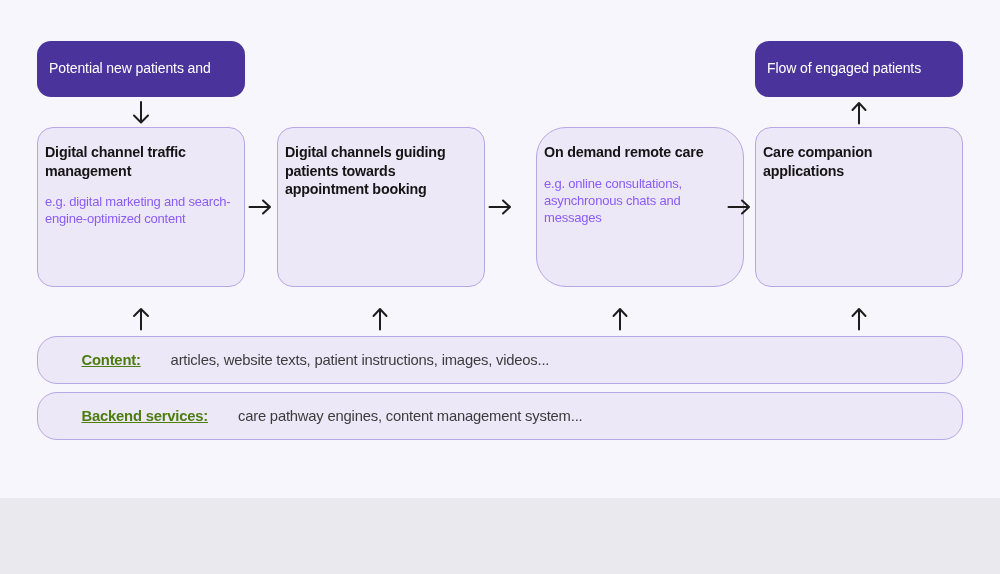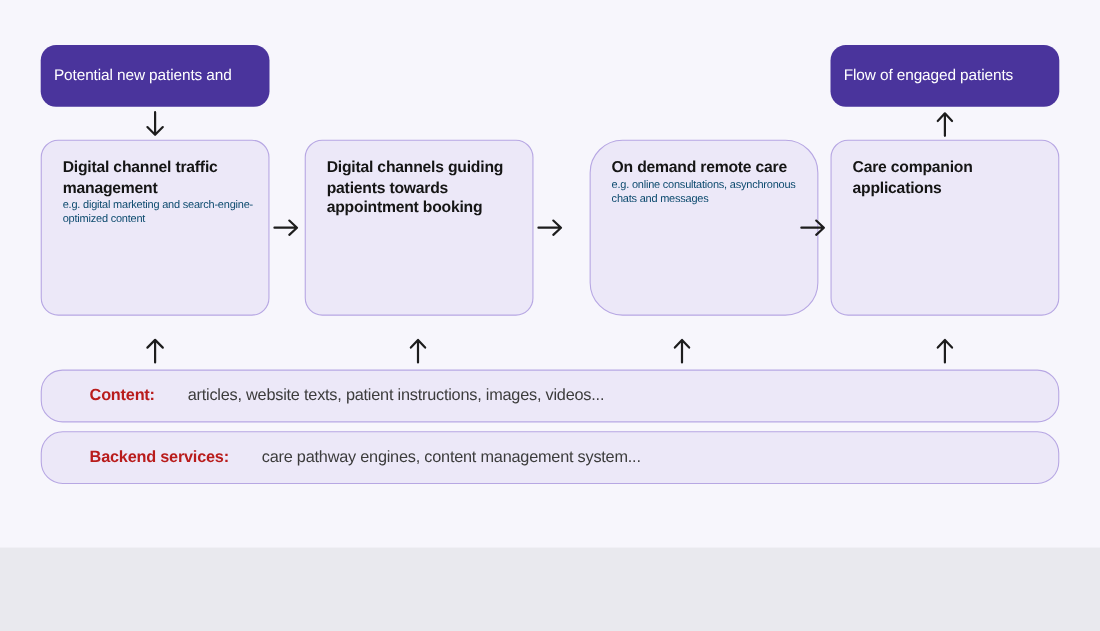--- a/index.html
+++ b/index.html
@@ -37,33 +37,34 @@
 
   
   .flow-box {
     position: absolute;
     top: 127px;
     width: 208px;
     height: 160px;
     background: #ece8f8;
     border: 1.5px solid #b7a7e3;
     border-radius: 16px;
-    padding: 15px 12px 12px 19px;
+    padding: 15px 12px 12px 7px;
   }
   .flow-box .title {
     font-size: 14.3px;
     font-weight: 700;
     color: #151515;
     line-height: 1.3;
     letter-spacing: -0.2px;
   }
   .flow-box .desc {
-    font-size: 10px;
+    margin-top: 13px;
+    font-size: 13px;
     font-weight: 400;
-    color: #0c4a6e;
+    color: #8b5cf6;
     line-height: 1.33;
     letter-spacing: -0.2px;
   }
   .box-1 { left: 37px; }
   .box-2 { left: 277px; }
   .box-3 { left: 536px; border-radius: 30px; }
   .box-4 { left: 755px; }
 
   
   .arrow { position: absolute; }
@@ -92,21 +93,21 @@
     padding-left: 20px;
     padding-right: 14px;
     font-size: 14.8px;
     line-height: 1.25;
     letter-spacing: -0.2px;
     white-space: pre-wrap;
   }
   .layer-1 { top: 336px; }
   .layer-2 { top: 392px; }
   .layer-3 { top: 448px; }
-  .layer-bar .lbl { font-weight: 700; color: #b91c1c; }
+  .layer-bar .lbl { font-weight: 700; color: #4d7c0f; text-decoration: underline; }
   .layer-bar .txt { font-weight: 400; color: #3c3c3c; margin-left: 26px; }
 
   
   .caption-bar {
     position: absolute;
     left: 0; top: 540px;
     width: 1000px;
     height: 34px;
     background: #47704d;
     padding: 8px 0 0 4px;

